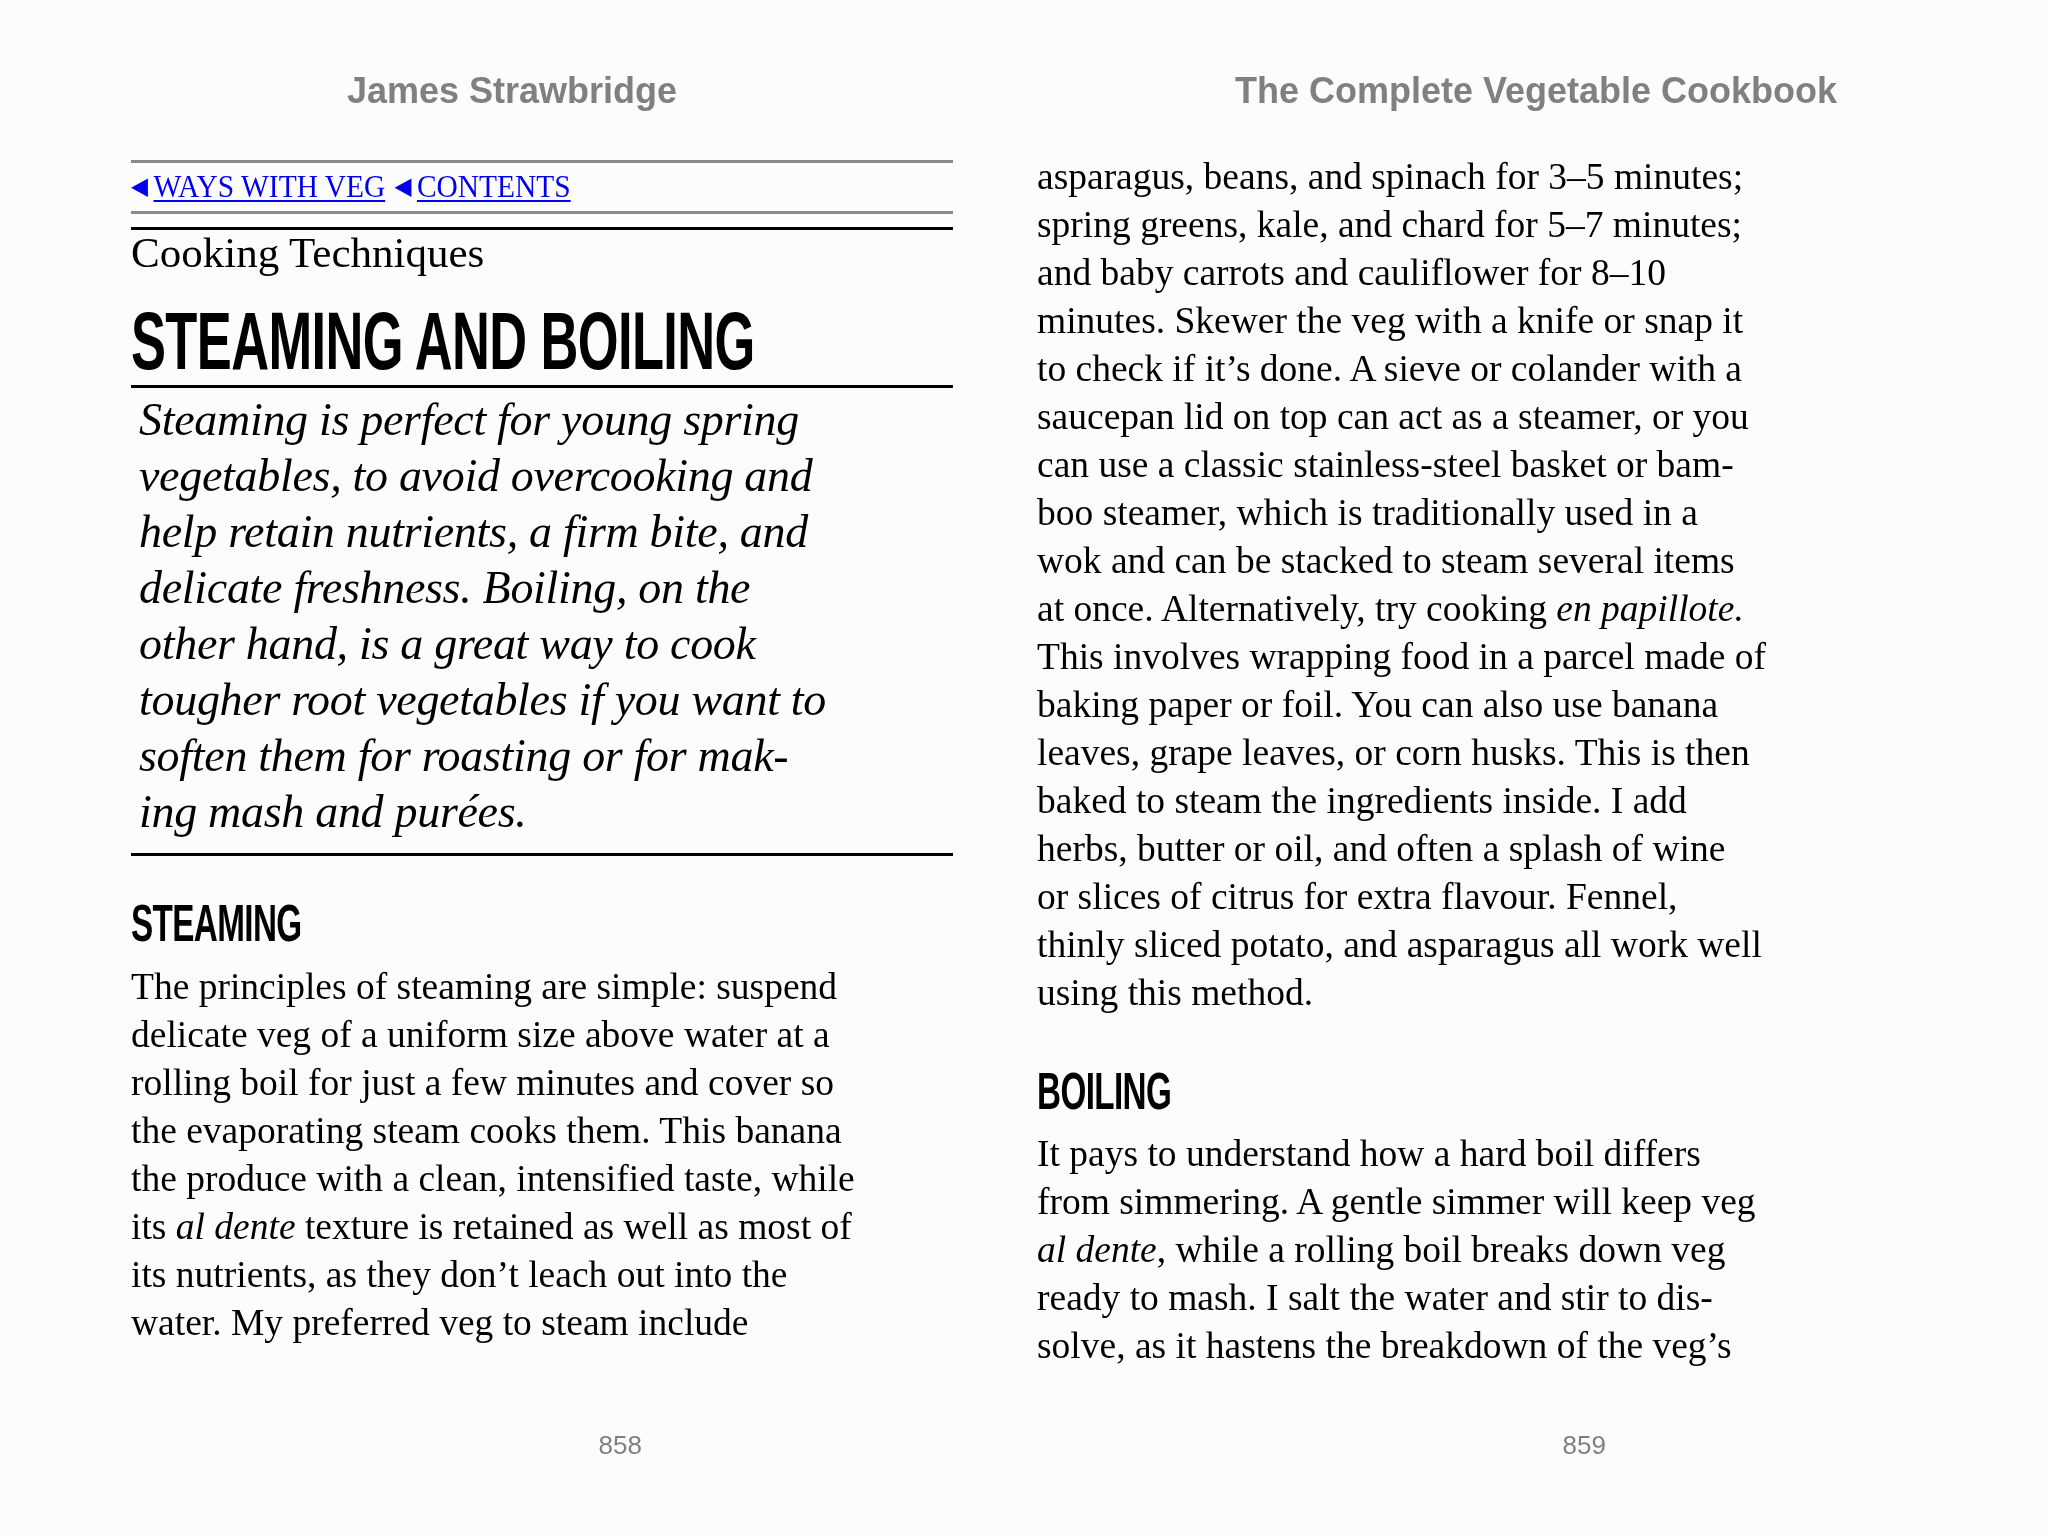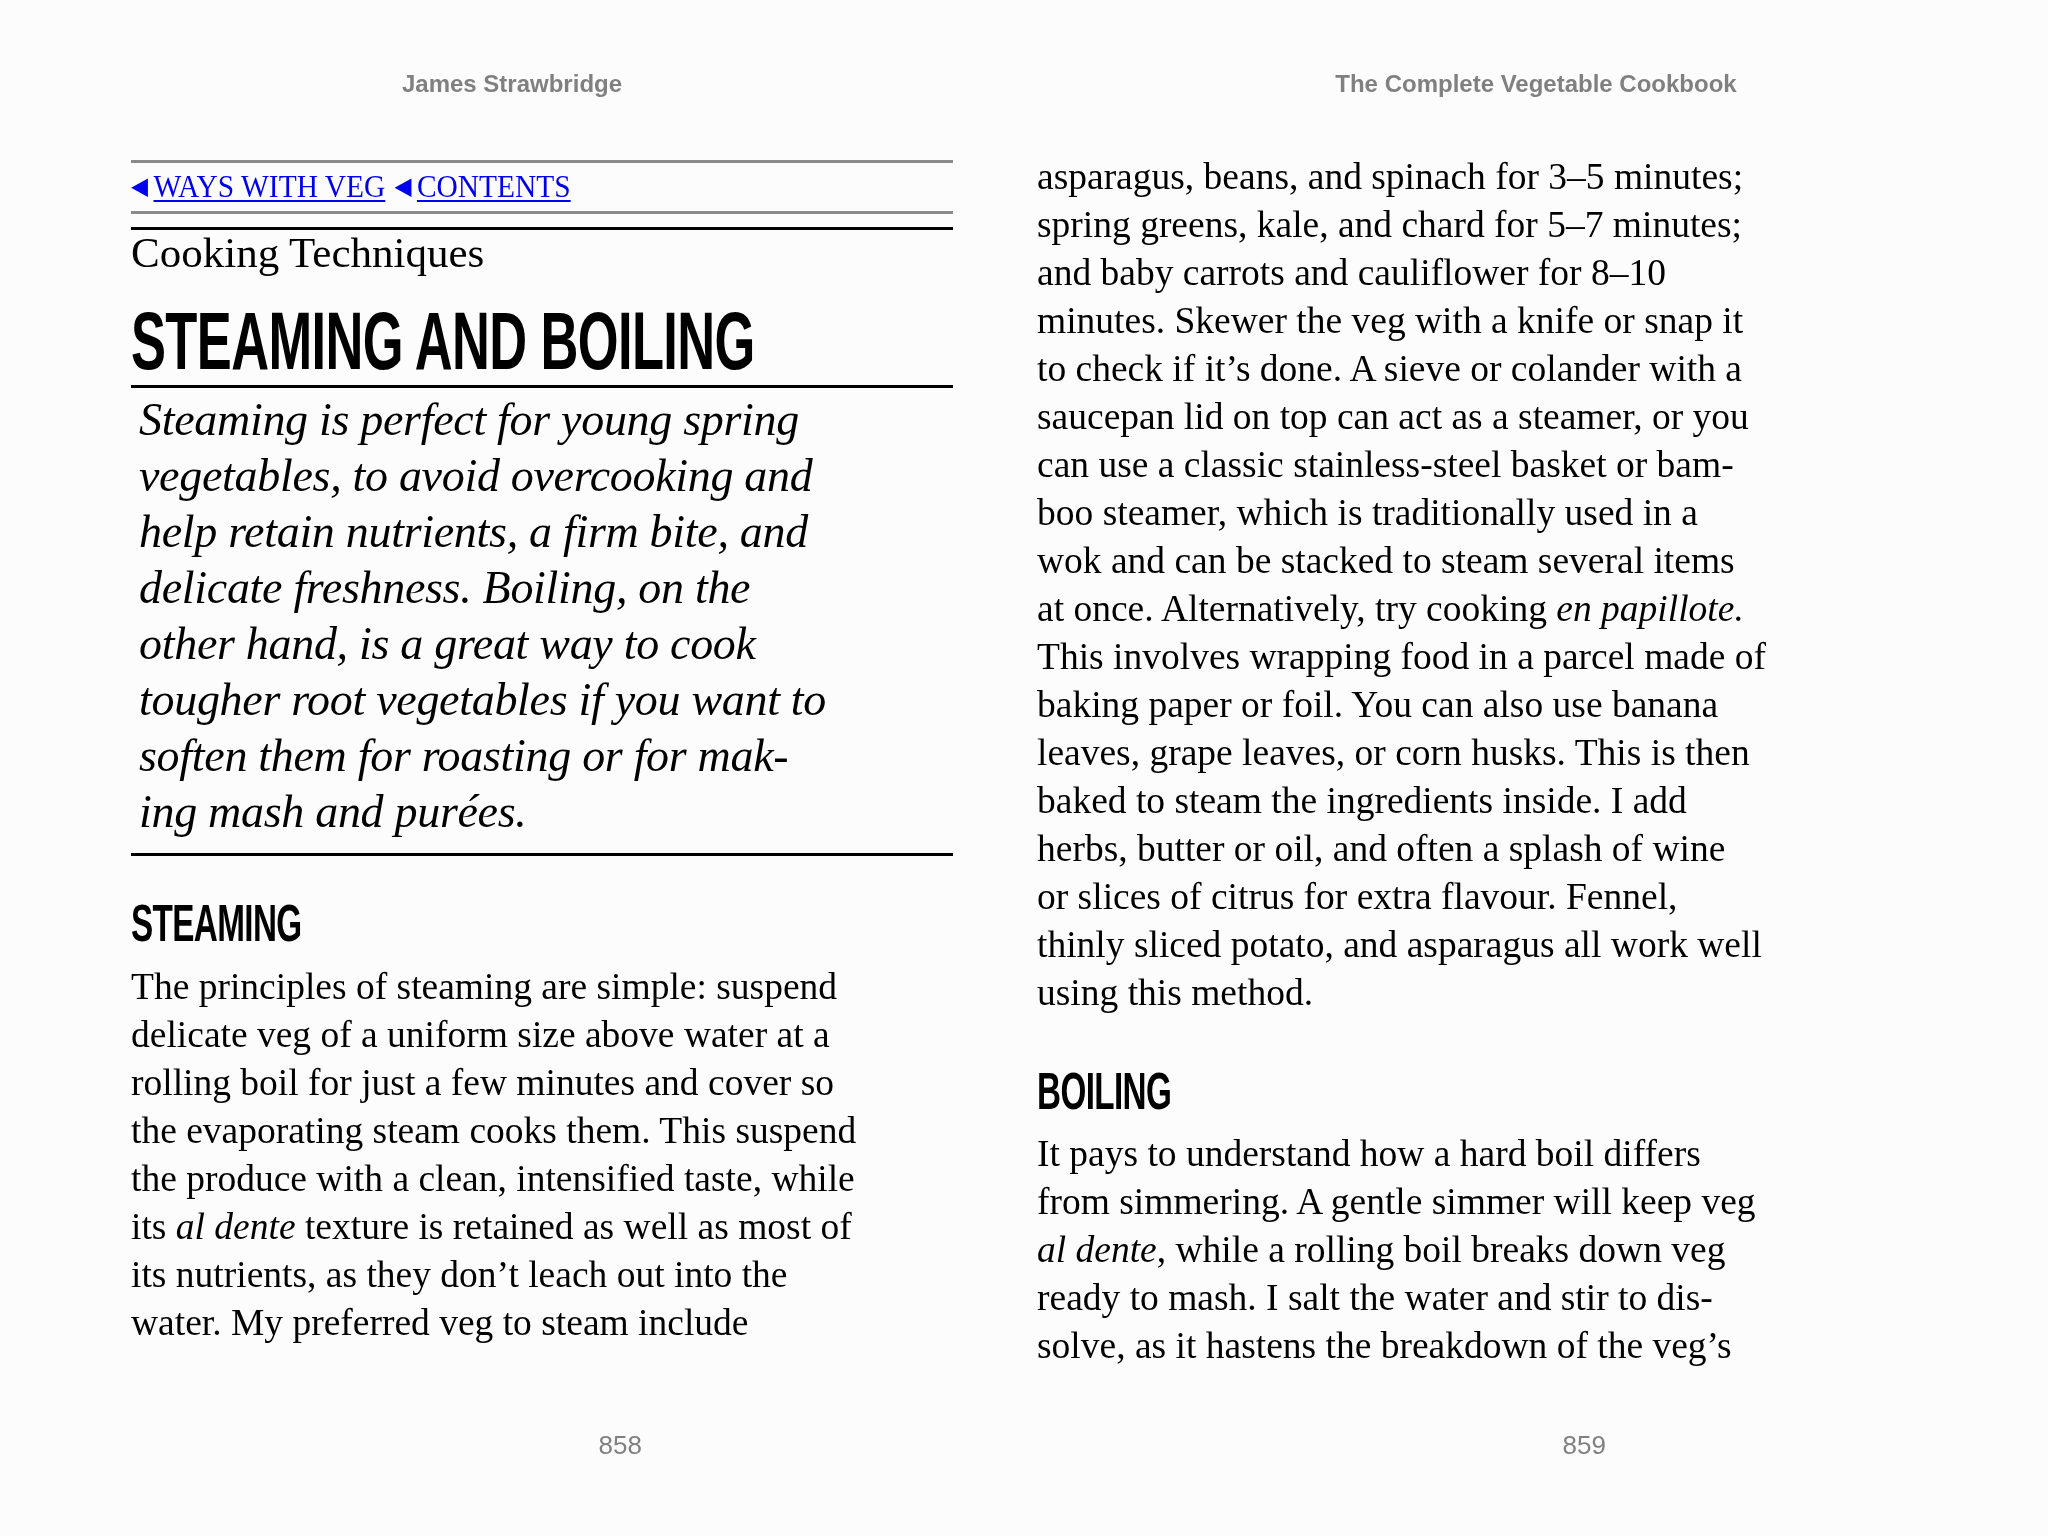--- a/index.html
+++ b/index.html
@@ -2,21 +2,21 @@
 <html><head>
 <meta charset="utf-8">
 <style>
   html, body { margin: 0; padding: 0; }
   body {
     width: 2048px; height: 1536px; background: #fcfcfc; position: relative; overflow: hidden;
     font-family: "Liberation Serif", serif; color: #000;
   }
   .running-head {
     position: absolute; top: 70px; width: 900px; text-align: center;
-    font-family: "Liberation Sans", sans-serif; font-size: 24px; font-weight: bold;
+    font-family: "Liberation Sans", sans-serif; font-size: 36px; font-weight: bold;
     color: #808080; letter-spacing: 0px;
   }
   .page-num {
     position: absolute; top: 1430px; width: 200px; text-align: right;
     font-family: "Liberation Sans", sans-serif; font-size: 26px; color: #808080;
   }
   .page { position: absolute; top: 0; height: 1536px; }
   .left-page { left: 131px; width: 822px; }
   .right-page { left: 1037px; width: 812px; }
 
@@ -85,21 +85,21 @@
     <div class="line">ing mash and purées.</div>
   </div>
   <div class="rule black" style="top:853px;"></div>
 
   <div class="subhead" style="top:893px;">STEAMING</div>
 
   <div class="body-block" style="top:963px;">
     <div class="line">The principles of steaming are simple: suspend</div>
     <div class="line">delicate veg of a uniform size above water at a</div>
     <div class="line">rolling boil for just a few minutes and cover so</div>
-    <div class="line">the evaporating steam cooks them. This suspend</div>
+    <div class="line">the evaporating steam cooks them. This banana</div>
     <div class="line">the produce with a clean, intensified taste, while</div>
     <div class="line"><span>its </span><em>al dente</em><span> texture is retained as well as most of</span></div>
     <div class="line">its nutrients, as they don’t leach out into the</div>
     <div class="line">water. My preferred veg to steam include</div>
   </div>
 </div>
 <div class="page-num" style="left:442px;">858</div>
 
 <div class="page right-page">
   <div class="body-block" style="top:153px;">

